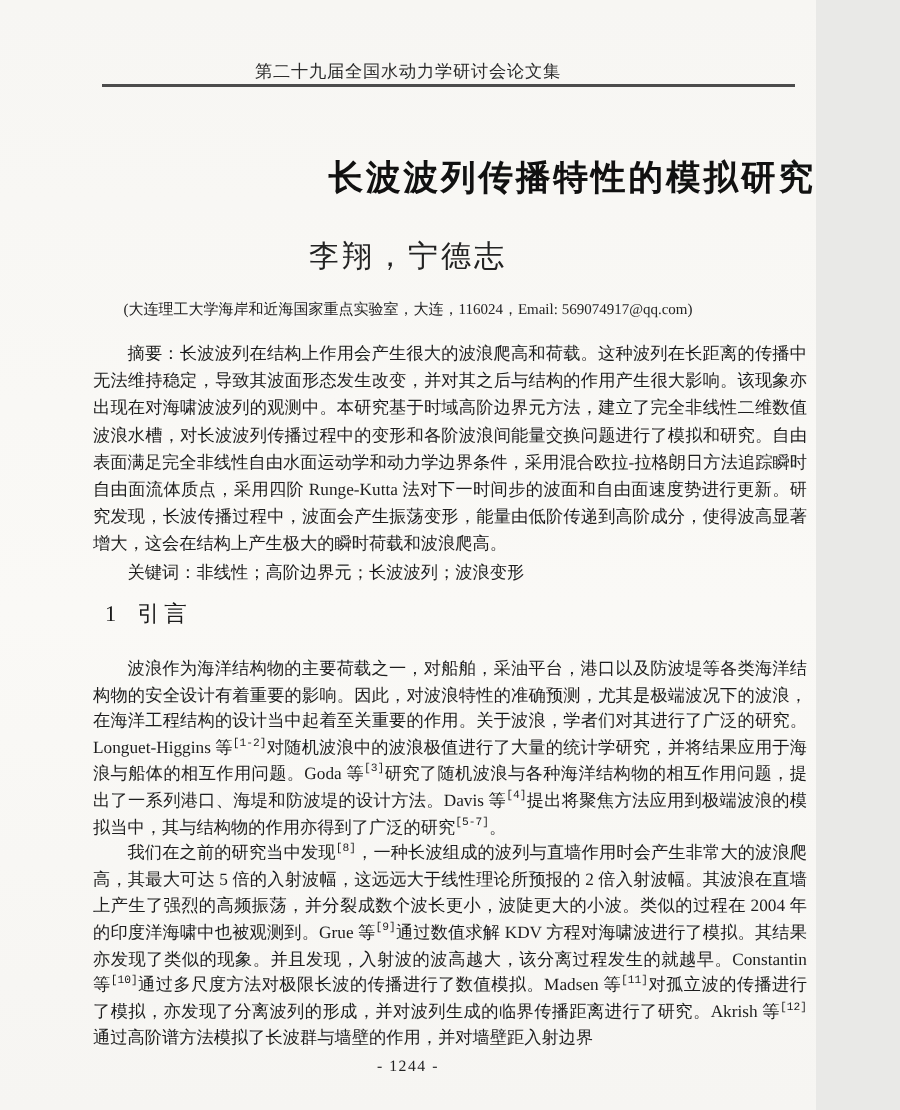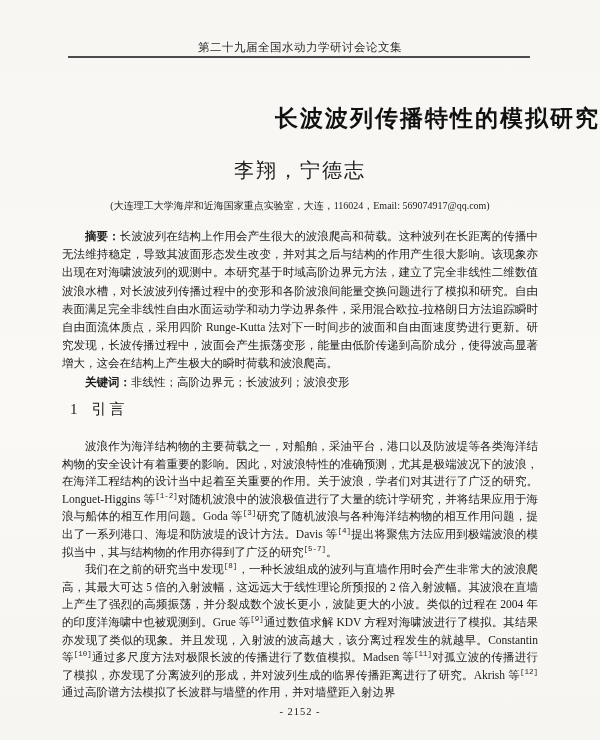--- a/index.html
+++ b/index.html
@@ -3,21 +3,21 @@
 <meta charset="utf-8">
 <style>
   html,body{margin:0;padding:0;}
   body{
     width:600px;height:740px;
     background:#e9e9e7;
     font-family:"Liberation Serif","DejaVu Serif",serif;
   }
   .page{
     position:relative;
-    width:600px;height:740px;
+    width:544px;height:740px;
     background:linear-gradient(180deg,#f7f6f3 0%,#faf9f6 55%,#f6f5f2 100%);
     color:#1c1c1c;
     overflow:hidden;
   }
   .running-header{
     position:absolute;top:40px;left:0;right:0;
     text-align:center;
     font-size:11.5px;
     letter-spacing:0.5px;
     color:#2b2b2b;
@@ -54,21 +54,21 @@
     position:absolute;top:227px;left:62px;width:476px;
     font-size:11.5px;
     line-height:18.2px;
     text-align:justify;
     text-justify:inter-character;
     color:#1d1d1d;
   }
   .abstract-block p{margin:0;text-indent:2em;}
   .inline-label{
     font-family:"Liberation Sans","DejaVu Sans",sans-serif;
-    font-weight:bold;
+    font-weight:normal;
   }
   .section-heading{
     position:absolute;top:400px;left:70px;
     font-size:15px;
     color:#1b1b1b;
   }
   .section-heading .sec-no{margin-right:14px;}
   .section-heading .sec-title{letter-spacing:3px;}
   .body-block{
     position:absolute;top:438px;left:62px;width:476px;
@@ -112,15 +112,15 @@
     <p><span class="inline-label">关键词：</span><span>非线性；高阶边界元；长波波列；波浪变形</span></p>
   </div>
 
   <div class="section-heading"><span class="sec-no">1</span><span class="sec-title">引言</span></div>
 
   <div class="body-block">
     <p><span>波浪作为海洋结构物的主要荷载之一，对船舶，采油平台，港口以及防波堤等各类海洋结构物的安全设计有着重要的影响。因此，对波浪特性的准确预测，尤其是极端波况下的波浪，在海洋工程结构的设计当中起着至关重要的作用。关于波浪，学者们对其进行了广泛的研究。Longuet-Higgins 等</span><sup class="cite">[1-2]</sup><span>对随机波浪中的波浪极值进行了大量的统计学研究，并将结果应用于海浪与船体的相互作用问题。Goda 等</span><sup class="cite">[3]</sup><span>研究了随机波浪与各种海洋结构物的相互作用问题，提出了一系列港口、海堤和防波堤的设计方法。Davis 等</span><sup class="cite">[4]</sup><span>提出将聚焦方法应用到极端波浪的模拟当中，其与结构物的作用亦得到了广泛的研究</span><sup class="cite">[5-7]</sup><span>。</span></p>
     <p><span>我们在之前的研究当中发现</span><sup class="cite">[8]</sup><span>，一种长波组成的波列与直墙作用时会产生非常大的波浪爬高，其最大可达 5 倍的入射波幅，这远远大于线性理论所预报的 2 倍入射波幅。其波浪在直墙上产生了强烈的高频振荡，并分裂成数个波长更小，波陡更大的小波。类似的过程在 2004 年的印度洋海啸中也被观测到。Grue 等</span><sup class="cite">[9]</sup><span>通过数值求解 KDV 方程对海啸波进行了模拟。其结果亦发现了类似的现象。并且发现，入射波的波高越大，该分离过程发生的就越早。Constantin 等</span><sup class="cite">[10]</sup><span>通过多尺度方法对极限长波的传播进行了数值模拟。Madsen 等</span><sup class="cite">[11]</sup><span>对孤立波的传播进行了模拟，亦发现了分离波列的形成，并对波列生成的临界传播距离进行了研究。Akrish 等</span><sup class="cite">[12]</sup><span>通过高阶谱方法模拟了长波群与墙壁的作用，并对墙壁距入射边界</span></p>
   </div>
 
-  <div class="page-number">- 2152 -</div>
+  <div class="page-number">- 1244 -</div>
 
 </div>
 
 </body></html>

